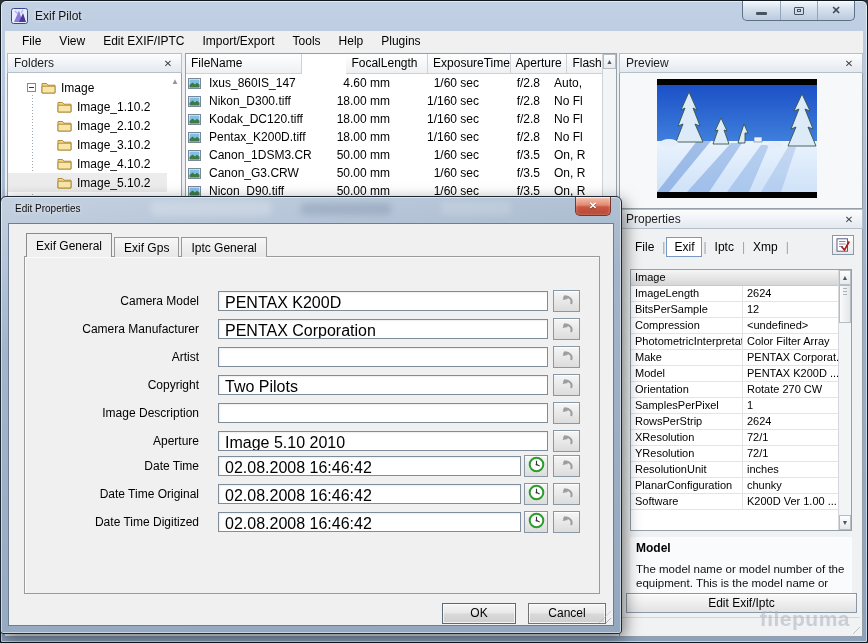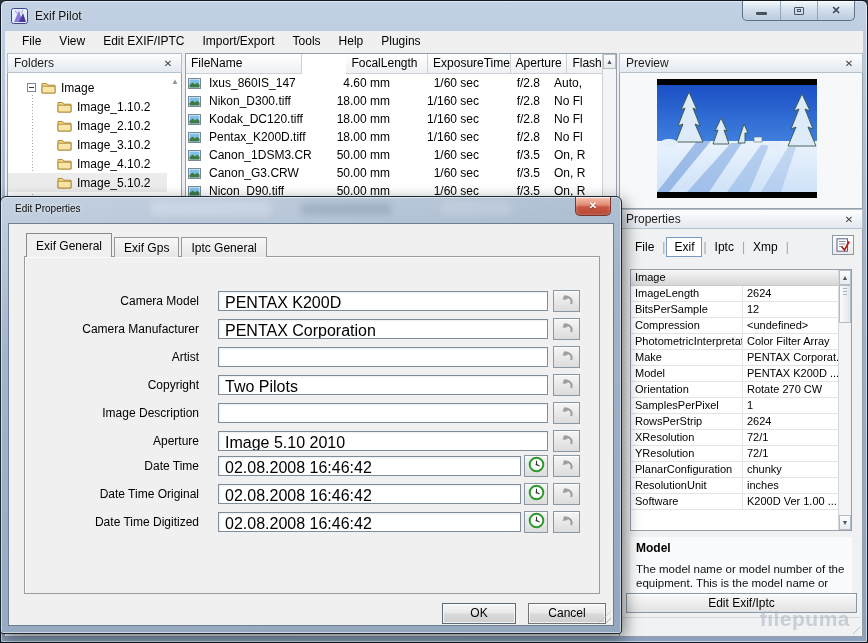--- a/index.html
+++ b/index.html
@@ -517,26 +517,26 @@
               </div>
               <div class="pg-row">
                 <div class="pg-name">XResolution</div>
                 <div class="pg-val">72/1</div>
               </div>
               <div class="pg-row">
                 <div class="pg-name">YResolution</div>
                 <div class="pg-val">72/1</div>
               </div>
               <div class="pg-row">
+                <div class="pg-name">ResolutionUnit</div>
+                <div class="pg-val">inches</div>
+              </div>
+              <div class="pg-row">
                 <div class="pg-name">PlanarConfiguration</div>
                 <div class="pg-val">chunky</div>
-              </div>
-              <div class="pg-row">
-                <div class="pg-name">ResolutionUnit</div>
-                <div class="pg-val">inches</div>
               </div>
               <div class="pg-row">
                 <div class="pg-name">Software</div>
                 <div class="pg-val">K200D Ver 1.00  ...</div>
               </div>
             </div>
           <div class="pg-scroll">
             <div class="scroll-btn">
                 <span>▲</span>
               </div>

